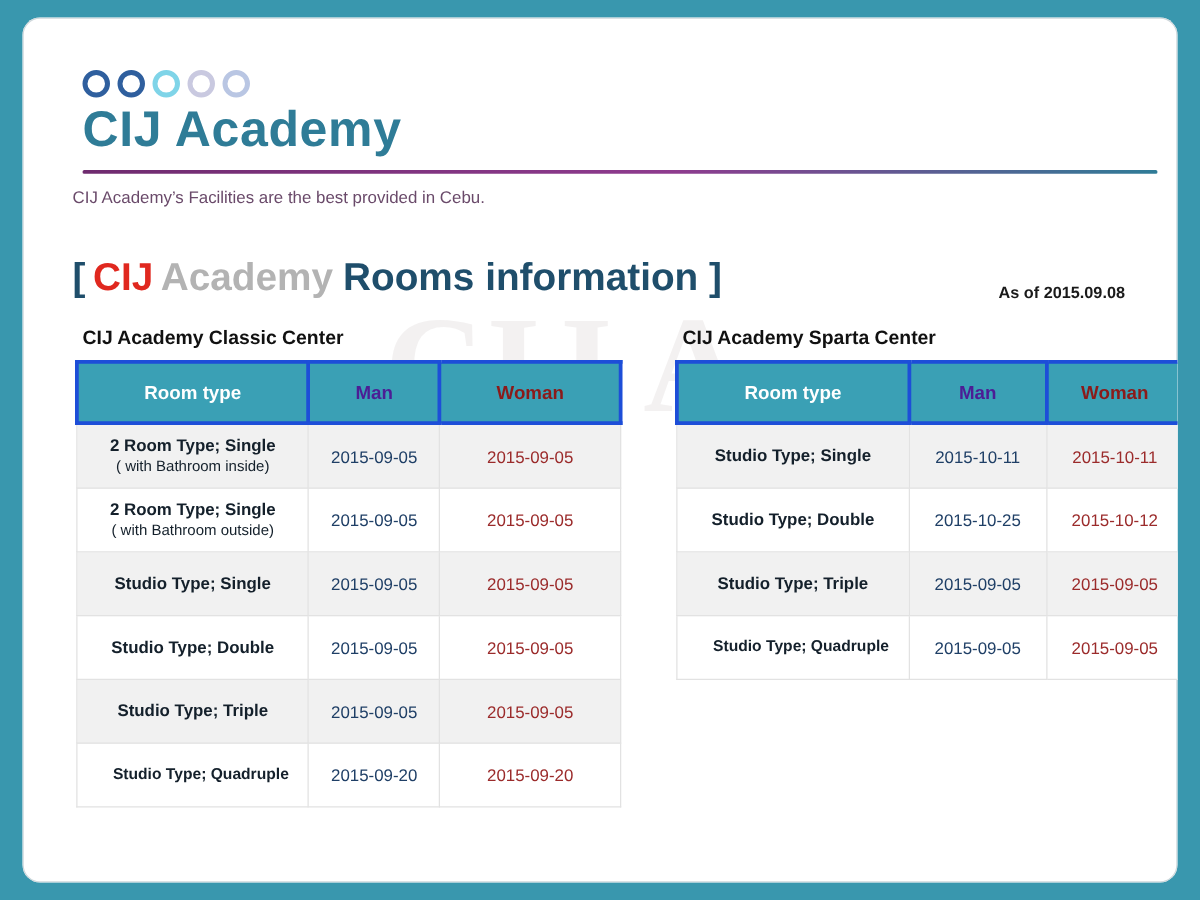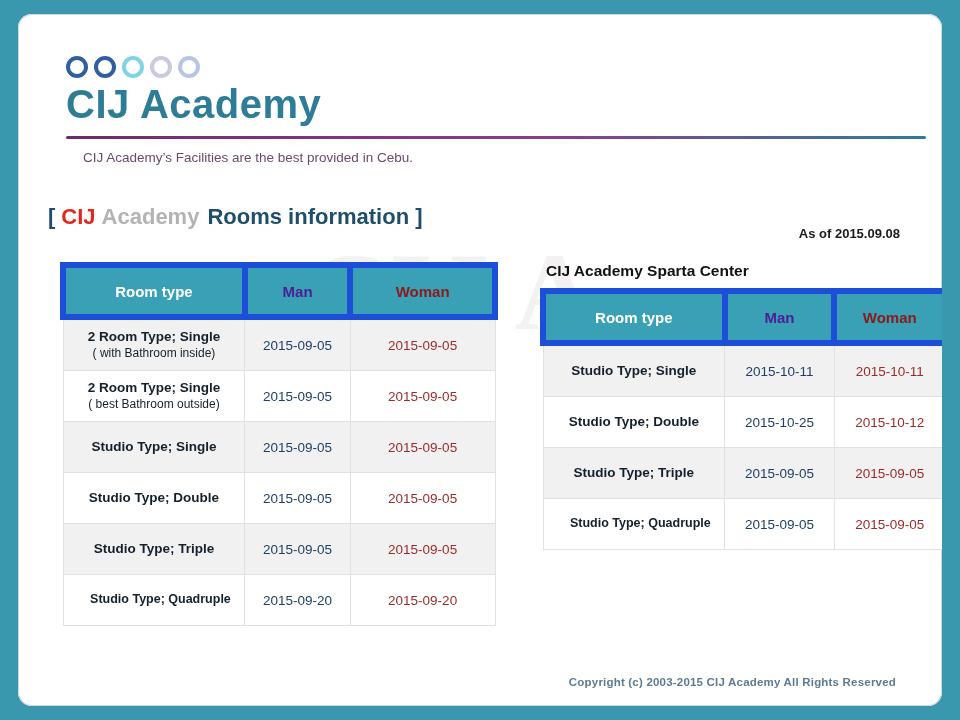--- a/index.html
+++ b/index.html
@@ -63,32 +63,32 @@
     position: absolute;
     left: 48px;
     top: 122px;
     width: 860px;
     height: 3px;
     background: linear-gradient(to right, #6f2b6f, #8e3b8e 55%, #2f7c97);
     border-radius: 2px;
   }
   .subtitle {
     position: absolute;
-    left: 65px;
+    left: 40px;
     top: 136px;
     font-size: 13.5px;
     color: #6a4a6a;
   }
 
   
   .section-title {
     position: absolute;
-    left: 30px;
+    left: 40px;
     top: 190px;
-    font-size: 22px;
+    font-size: 31px;
     font-weight: bold;
     white-space: nowrap;
   }
   .section-title .br { color: #1f4e6b; }
   .section-title .cij { color: #e0281f; margin: 0 6px; }
   .section-title .acad { color: #b3b3b3; margin-right: 8px; }
   .section-title .info { color: #1f4e6b; }
 
   .asof {
     position: absolute;
@@ -129,21 +129,21 @@
     border-collapse: collapse;
     margin-left: 12px;
     background: #ffffff;
   }
   table.rooms th {
     background: #3aa0b5;
     color: #ffffff;
     font-size: 15px;
     font-weight: bold;
     height: 46px;
-    border: 6px solid #1d4ed8;
+    border: 3px solid #1d4ed8;
     text-align: center;
     padding: 0 6px;
   }
   table.rooms th.man { color: #4c1d95; }
   table.rooms th.woman { color: #8b1a1a; }
 
   table.rooms td {
     border: 1px solid #e2e2e2;
     height: 50px;
     font-size: 13.5px;
@@ -209,41 +209,42 @@
 
   <div class="watermark">CIJ A</div>
 
   <div class="section-title">
     <span class="br">[</span><span class="cij">CIJ</span><span class="acad">Academy</span><span class="info">Rooms information</span> <span class="br">]</span>
   </div>
 
   <div class="asof">As of 2015.09.08</div>
 
   <div class="table-block" id="block-left">
+    <div class="table-caption">CIJ Academy Classic Center</div>
     <table class="rooms" id="table-left">
       <thead>
         <tr>
           <th>Room type</th>
           <th class="man">Man</th>
           <th class="woman">Woman</th>
         </tr>
       </thead>
       <tbody>
         <tr class="alt">
           <td class="type">
             <span>2 Room Type; Single</span>
             <span class="sub">( with Bathroom inside)</span>
           </td>
           <td class="man">2015-09-05</td>
           <td class="woman">2015-09-05</td>
         </tr>
         <tr>
           <td class="type">
             <span>2 Room Type; Single</span>
-            <span class="sub">( best Bathroom outside)</span>
+            <span class="sub">( with Bathroom outside)</span>
           </td>
           <td class="man">2015-09-05</td>
           <td class="woman">2015-09-05</td>
         </tr>
         <tr class="alt">
           <td class="type">Studio Type; Single</td>
           <td class="man">2015-09-05</td>
           <td class="woman">2015-09-05</td>
         </tr>
         <tr>
@@ -293,15 +294,14 @@
         </tr>
         <tr>
           <td class="type small">Studio Type; Quadruple</td>
           <td class="man">2015-09-05</td>
           <td class="woman">2015-09-05</td>
         </tr>
       </tbody>
     </table>
   </div>
 
-  <div class="footer">Copyright (c) 2003-2015  CIJ Academy All Rights Reserved</div>
 
 </div>
 
 </body></html>

